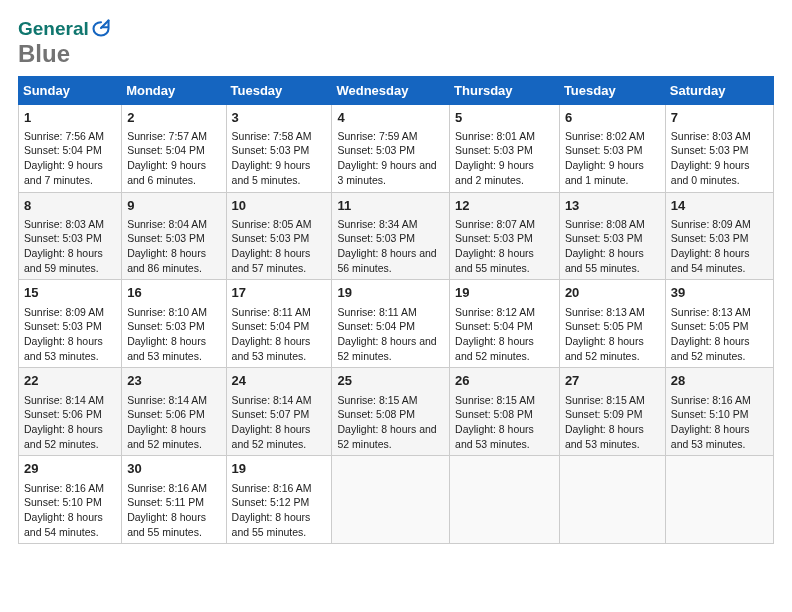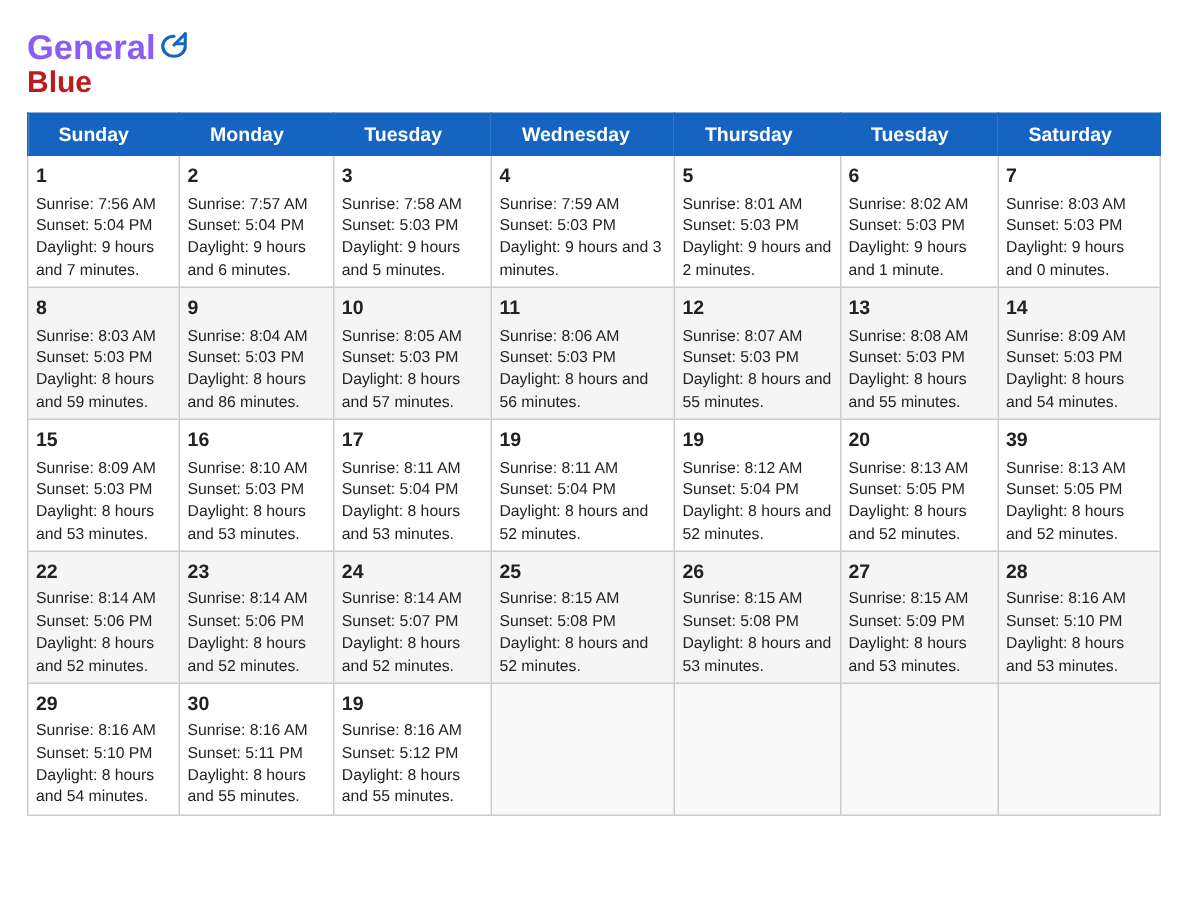--- a/index.html
+++ b/index.html
@@ -33,21 +33,21 @@
       color: #444;
     }
     table {
       width: 100%;
       border-collapse: collapse;
       font-size: 11px;
     }
     thead tr th {
       background-color: #1565c0;
       color: #fff;
-      padding: 6px 20px;
+      padding: 6px 4px;
       text-align: left;
       font-size: 13px;
       font-weight: bold;
       border: 1px solid #1565c0;
     }
     tbody tr td {
       border: 1px solid #ccc;
       padding: 4px 5px;
       vertical-align: top;
       height: 85px;
@@ -70,28 +70,28 @@
     }
   </style>
 </head>
 <body>
 
 <div class="header">
   <div class="logo">
   <div style="display:flex;align-items:center;gap:0px;">
     <div style="display:flex;flex-direction:column;line-height:1.15;">
       <div style="display:flex;align-items:center;">
-        <span style="font-size:23px;font-weight:bold;color:#8b5cf6;">General</span>
+        <span style="font-size:19px;font-weight:bold;color:#0f766e;">General</span>
         <svg width="20" height="20" viewBox="0 0 24 24" style="vertical-align:middle;margin-left:2px;margin-bottom:2px;">
           <path d="M21 3 L21 11 L13 11" fill="none" stroke="#1565c0" stroke-width="2.5" stroke-linecap="round"></path>
           <path d="M21 3 L12 12" fill="none" stroke="#1565c0" stroke-width="2.5" stroke-linecap="round"></path>
           <path d="M12 5 C7 5 3 8.5 3 13 C3 17.5 7 21 12 21 C17 21 21 17.5 21 13" fill="none" stroke="#1565c0" stroke-width="2.5" stroke-linecap="round"></path>
         </svg>
       </div>
-      <span style="font-size:20px;font-weight:bold;color:#b91c1c;">Blue</span>
+      <span style="font-size:24px;font-weight:bold;color:#737373;">Blue</span>
     </div>
   </div>
 </div>
   <div class="title-block">
     <div class="month-title"></div>
     <div class="location"></div>
   </div>
 </div>
 
 <table>
@@ -113,21 +113,21 @@
         <td><span class="day-num">3</span><span>Sunrise: 7:58 AM</span><br><span>Sunset: 5:03 PM</span><br><span>Daylight: 9 hours and 5 minutes.</span></td>
         <td><span class="day-num">4</span><span>Sunrise: 7:59 AM</span><br><span>Sunset: 5:03 PM</span><br><span>Daylight: 9 hours and 3 minutes.</span></td>
         <td><span class="day-num">5</span><span>Sunrise: 8:01 AM</span><br><span>Sunset: 5:03 PM</span><br><span>Daylight: 9 hours and 2 minutes.</span></td>
         <td><span class="day-num">6</span><span>Sunrise: 8:02 AM</span><br><span>Sunset: 5:03 PM</span><br><span>Daylight: 9 hours and 1 minute.</span></td>
         <td><span class="day-num">7</span><span>Sunrise: 8:03 AM</span><br><span>Sunset: 5:03 PM</span><br><span>Daylight: 9 hours and 0 minutes.</span></td>
       </tr>
       <tr>
         <td><span class="day-num">8</span><span>Sunrise: 8:03 AM</span><br><span>Sunset: 5:03 PM</span><br><span>Daylight: 8 hours and 59 minutes.</span></td>
         <td><span class="day-num">9</span><span>Sunrise: 8:04 AM</span><br><span>Sunset: 5:03 PM</span><br><span>Daylight: 8 hours and 86 minutes.</span></td>
         <td><span class="day-num">10</span><span>Sunrise: 8:05 AM</span><br><span>Sunset: 5:03 PM</span><br><span>Daylight: 8 hours and 57 minutes.</span></td>
-        <td><span class="day-num">11</span><span>Sunrise: 8:06 AM</span><br><span>Sunset: 5:03 PM</span><br><span>Daylight: 8 hours and 56 minutes.</span></td>
+        <td><span class="day-num">11</span><span>Sunrise: 8:34 AM</span><br><span>Sunset: 5:03 PM</span><br><span>Daylight: 8 hours and 56 minutes.</span></td>
         <td><span class="day-num">12</span><span>Sunrise: 8:07 AM</span><br><span>Sunset: 5:03 PM</span><br><span>Daylight: 8 hours and 55 minutes.</span></td>
         <td><span class="day-num">13</span><span>Sunrise: 8:08 AM</span><br><span>Sunset: 5:03 PM</span><br><span>Daylight: 8 hours and 55 minutes.</span></td>
         <td><span class="day-num">14</span><span>Sunrise: 8:09 AM</span><br><span>Sunset: 5:03 PM</span><br><span>Daylight: 8 hours and 54 minutes.</span></td>
       </tr>
       <tr>
         <td><span class="day-num">15</span><span>Sunrise: 8:09 AM</span><br><span>Sunset: 5:03 PM</span><br><span>Daylight: 8 hours and 53 minutes.</span></td>
         <td><span class="day-num">16</span><span>Sunrise: 8:10 AM</span><br><span>Sunset: 5:03 PM</span><br><span>Daylight: 8 hours and 53 minutes.</span></td>
         <td><span class="day-num">17</span><span>Sunrise: 8:11 AM</span><br><span>Sunset: 5:04 PM</span><br><span>Daylight: 8 hours and 53 minutes.</span></td>
         <td><span class="day-num">19</span><span>Sunrise: 8:11 AM</span><br><span>Sunset: 5:04 PM</span><br><span>Daylight: 8 hours and 52 minutes.</span></td>
         <td><span class="day-num">19</span><span>Sunrise: 8:12 AM</span><br><span>Sunset: 5:04 PM</span><br><span>Daylight: 8 hours and 52 minutes.</span></td>

